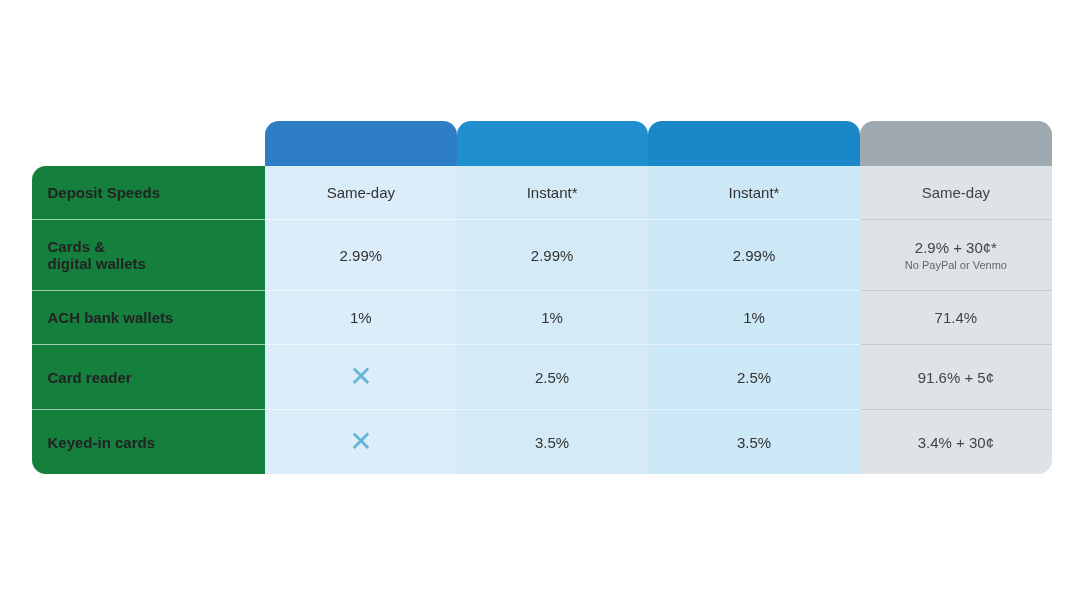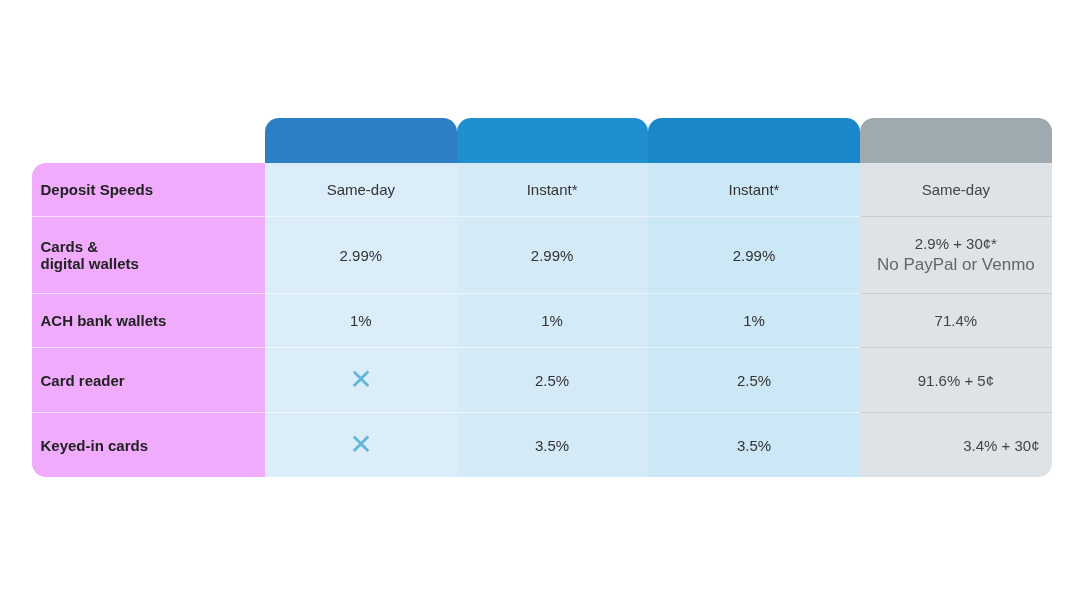--- a/index.html
+++ b/index.html
@@ -47,22 +47,22 @@
       padding: 18px 12px;
       font-size: 15px;
       color: #333;
       vertical-align: middle;
     }
     .data-row td.row-label {
       text-align: left;
       font-weight: 700;
       font-size: 15px;
       color: #222;
-      padding-left: 9px;
-      background: #f0abfc;
+      padding-left: 16px;
+      background: #15803d;
     }
     .data-row td.cell-qb-money {
       background: #daedf8;
     }
     .data-row td.cell-qb-simple {
       background: #d4ebf7;
     }
     .data-row td.cell-qb-essentials {
       background: #cce7f5;
     }
@@ -88,33 +88,32 @@
     
     .x-mark {
       color: #64b5d9;
       font-size: 28px;
       font-weight: 300;
       line-height: 1;
     }
 
     
     .sub-text {
-      font-size: 17px;
+      font-size: 11px;
       color: #666;
       display: block;
       margin-top: 3px;
     }
 
     
     .data-row td.cell-stripe {
       border-bottom: 1px solid #c5cdd2;
     }
     .data-row:last-child td.cell-stripe {
       border-bottom: none;
-      text-align: right;
     }
 
     
     .data-row td.cell-qb-money,
     .data-row td.cell-qb-simple,
     .data-row td.cell-qb-essentials {
       border-bottom: 1px solid rgba(255,255,255,0.5);
     }
     .data-row:last-child td.cell-qb-money,
     .data-row:last-child td.cell-qb-simple,

